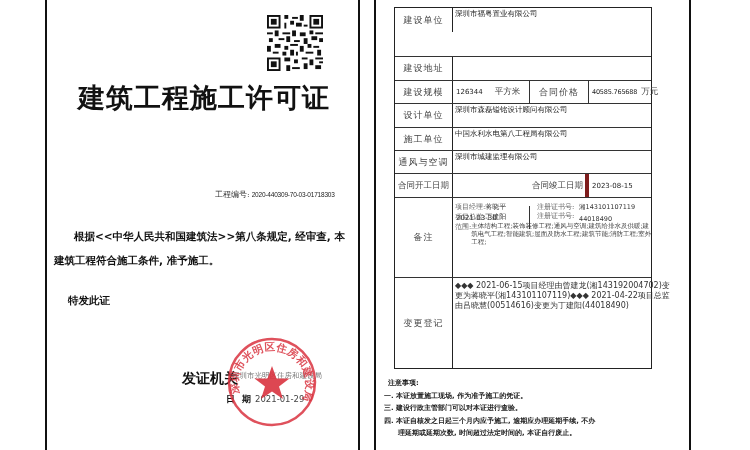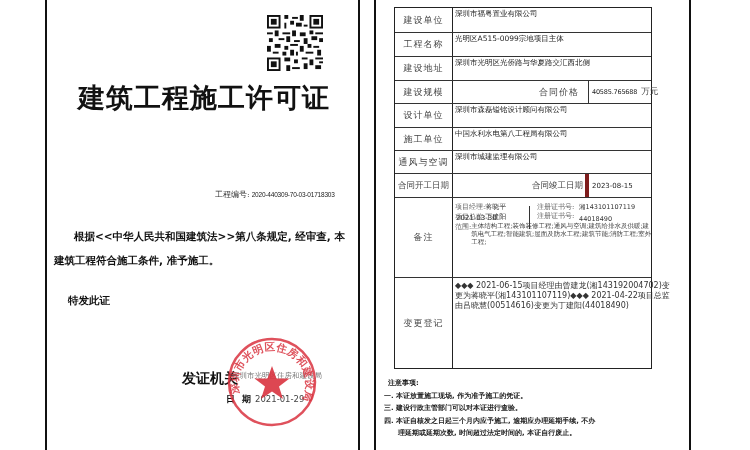--- a/index.html
+++ b/index.html
@@ -147,30 +147,29 @@
 </svg>
 
 <div class="page-right"></div>
 
 <div class="tbl">
 
   <div class="row first" style="top:0;height:24px;">
     <div class="cell lab">建设单位</div>
     <div class="cell val">深圳市福粤置业有限公司</div>
   </div>
-  <div class="row" style="top:24px;height:24px;">
-    <div class="cell lab">工程名称</div>
-    <div class="cell val">光明区A515-0099宗地项目主体</div>
-  </div>
   <div class="row" style="top:48px;height:24px;">
     <div class="cell lab">建设地址</div>
-    <div class="cell val">深圳市光明区光侨路与华夏路交汇西北侧</div>
   </div>
   <div class="row" style="top:72px;height:23px;">
     <div class="cell lab">建设规模</div>
+    <div class="cell sv" style="left:58px;width:77px;border-right:1px solid #333;">
+      <span>126344</span>
+      <span style="margin-left:12px;font-family:'DejaVu Serif',serif;font-size:8.5px;color:#444;">平方米</span>
+    </div>
     <div class="cell midlab" style="left:135px;width:59px;border-right:1px solid #333;">合同价格</div>
     <div class="cell sv" style="left:194px;right:0;">
       <span style="font-size:6.5px;letter-spacing:-0.2px;">40585.765688</span>
       <span style="margin-left:4px;font-family:'DejaVu Serif',serif;font-size:8.5px;color:#444;">万元</span>
     </div>
   </div>
   <div class="row" style="top:95px;height:24px;">
     <div class="cell lab">设计单位</div>
     <div class="cell val">深圳市森磊镒铭设计顾问有限公司</div>
   </div>

